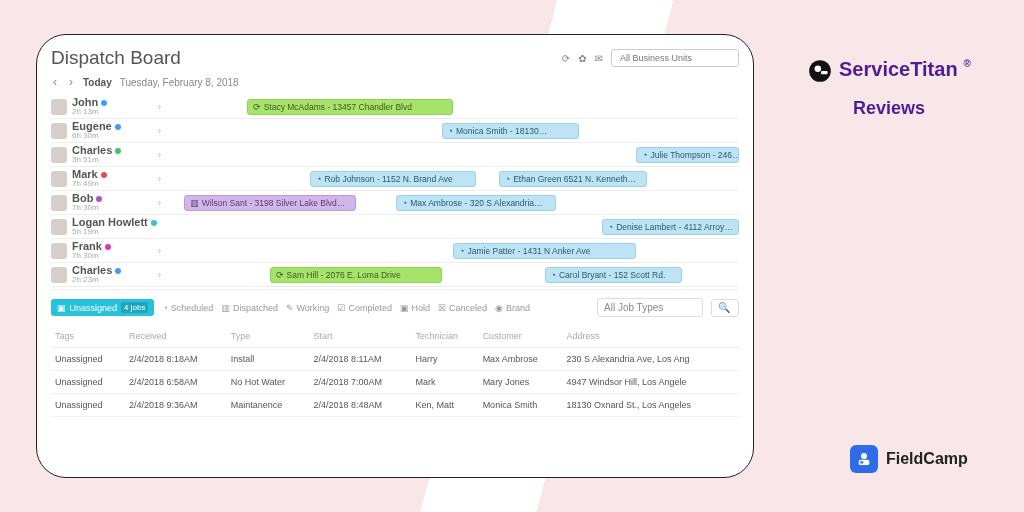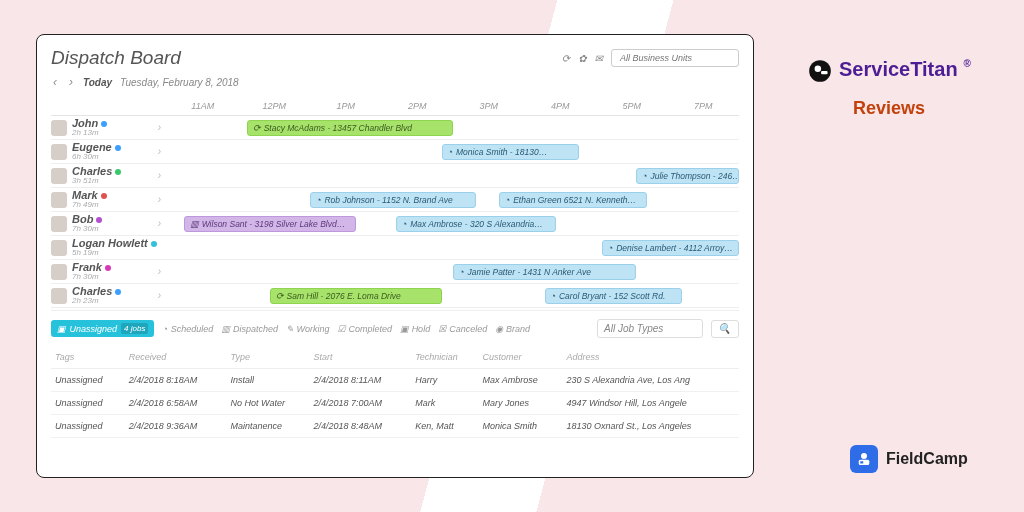--- a/index.html
+++ b/index.html
@@ -5,27 +5,27 @@
   * { box-sizing: border-box; margin: 0; padding: 0; }
   body {
     width: 1024px; height: 512px;
     font-family: -apple-system, "Segoe UI", Arial, sans-serif;
     background: linear-gradient(105deg, #f9e6e8 0%, #f9e6e8 48%, #ffffff 48%, #ffffff 58%, #f9e6e8 58%, #f9e6e8 100%);
     position: relative; overflow: hidden;
   }
   .right-col { position: absolute; left: 774px; top: 58px; width: 230px; text-align: center; }
   .st-logo { display: flex; align-items: flex-start; justify-content: center; gap: 6px; font-size: 20px; font-weight: 700; color: #4c1d95; }
   .st-logo svg { width: 26px; height: 26px; }
-  .reviews { margin-top: 14px; font-size: 18px; font-weight: 600; color: #c2410c; }
+  .reviews { margin-top: 14px; font-size: 18px; font-weight: 600; color: #4c1d95; }
   .fieldcamp { position: absolute; left: 850px; top: 445px; display: flex; align-items: center; gap: 8px; font-weight: 700; font-size: 16px; color: #222; }
   .fieldcamp .fc-icon { width: 28px; height: 28px; background: #2f6de8; border-radius: 6px; display: flex; align-items: center; justify-content: center; }
   .fieldcamp .fc-icon svg { width: 18px; height: 18px; }
 
   .card { position: absolute; left: 36px; top: 34px; width: 718px; height: 444px;
-    background: #fff; border: 1px solid #222; border-radius: 8px; overflow: hidden; font-size: 10px; color: #444; font-style: italic; }
+    background: #fff; border: 1px solid #222; border-radius: 30px; overflow: hidden; font-size: 10px; color: #444; }
   .card-inner { padding: 12px 14px 0 14px; }
 
   .header-row { display: flex; align-items: center; justify-content: space-between; margin-bottom: 6px; }
   .title { font-size: 19px; font-weight: 400; color: #555; }
   .hdr-ctrls { display: flex; align-items: center; gap: 8px; }
   .ico { color: #888; cursor: pointer; }
   .biz-select { border: 1px solid #ccc; border-radius: 3px; padding: 3px 8px; font-size: 9px; color: #777; width: 128px; }
 
   .date-row { display: flex; align-items: center; gap: 8px; margin-bottom: 6px; color: #555; }
   .chev { font-size: 12px; color: #888; cursor: pointer; padding: 0 2px; }
@@ -105,33 +105,20 @@
       </div>
     </div>
 
     <div class="date-row">
       <span class="chev">‹</span>
       <span class="chev">›</span>
       <span class="today">Today</span>
       <span class="datestr">Tuesday, February 8, 2018</span>
     </div>
 
-    <div class="time-header">
-      <div class="gutter"></div>
-      <div class="time-cols">
-        <span>11AM</span>
-          <span>12PM</span>
-          <span>1PM</span>
-          <span>2PM</span>
-          <span>3PM</span>
-          <span>4PM</span>
-          <span>5PM</span>
-          <span>7PM</span>
-      </div>
-    </div>
 
     <div class="gantt">
 
       <div class="grow">
         <div class="tech">
           <span class="avatar"></span>
           <div>
               <div><span class="tname">John</span><span class="dot blue"></span></div>
               <div class="tsub">2h 13m</div>
             </div>

